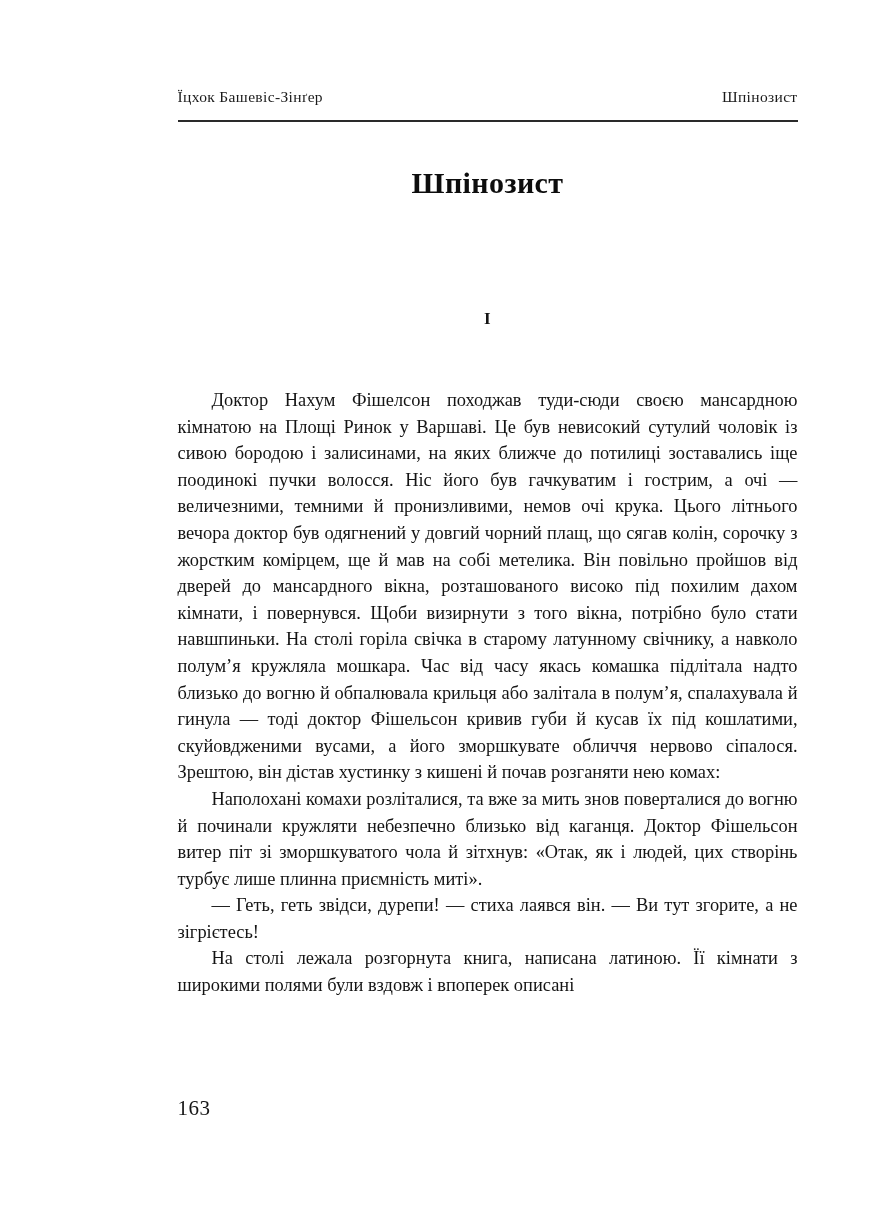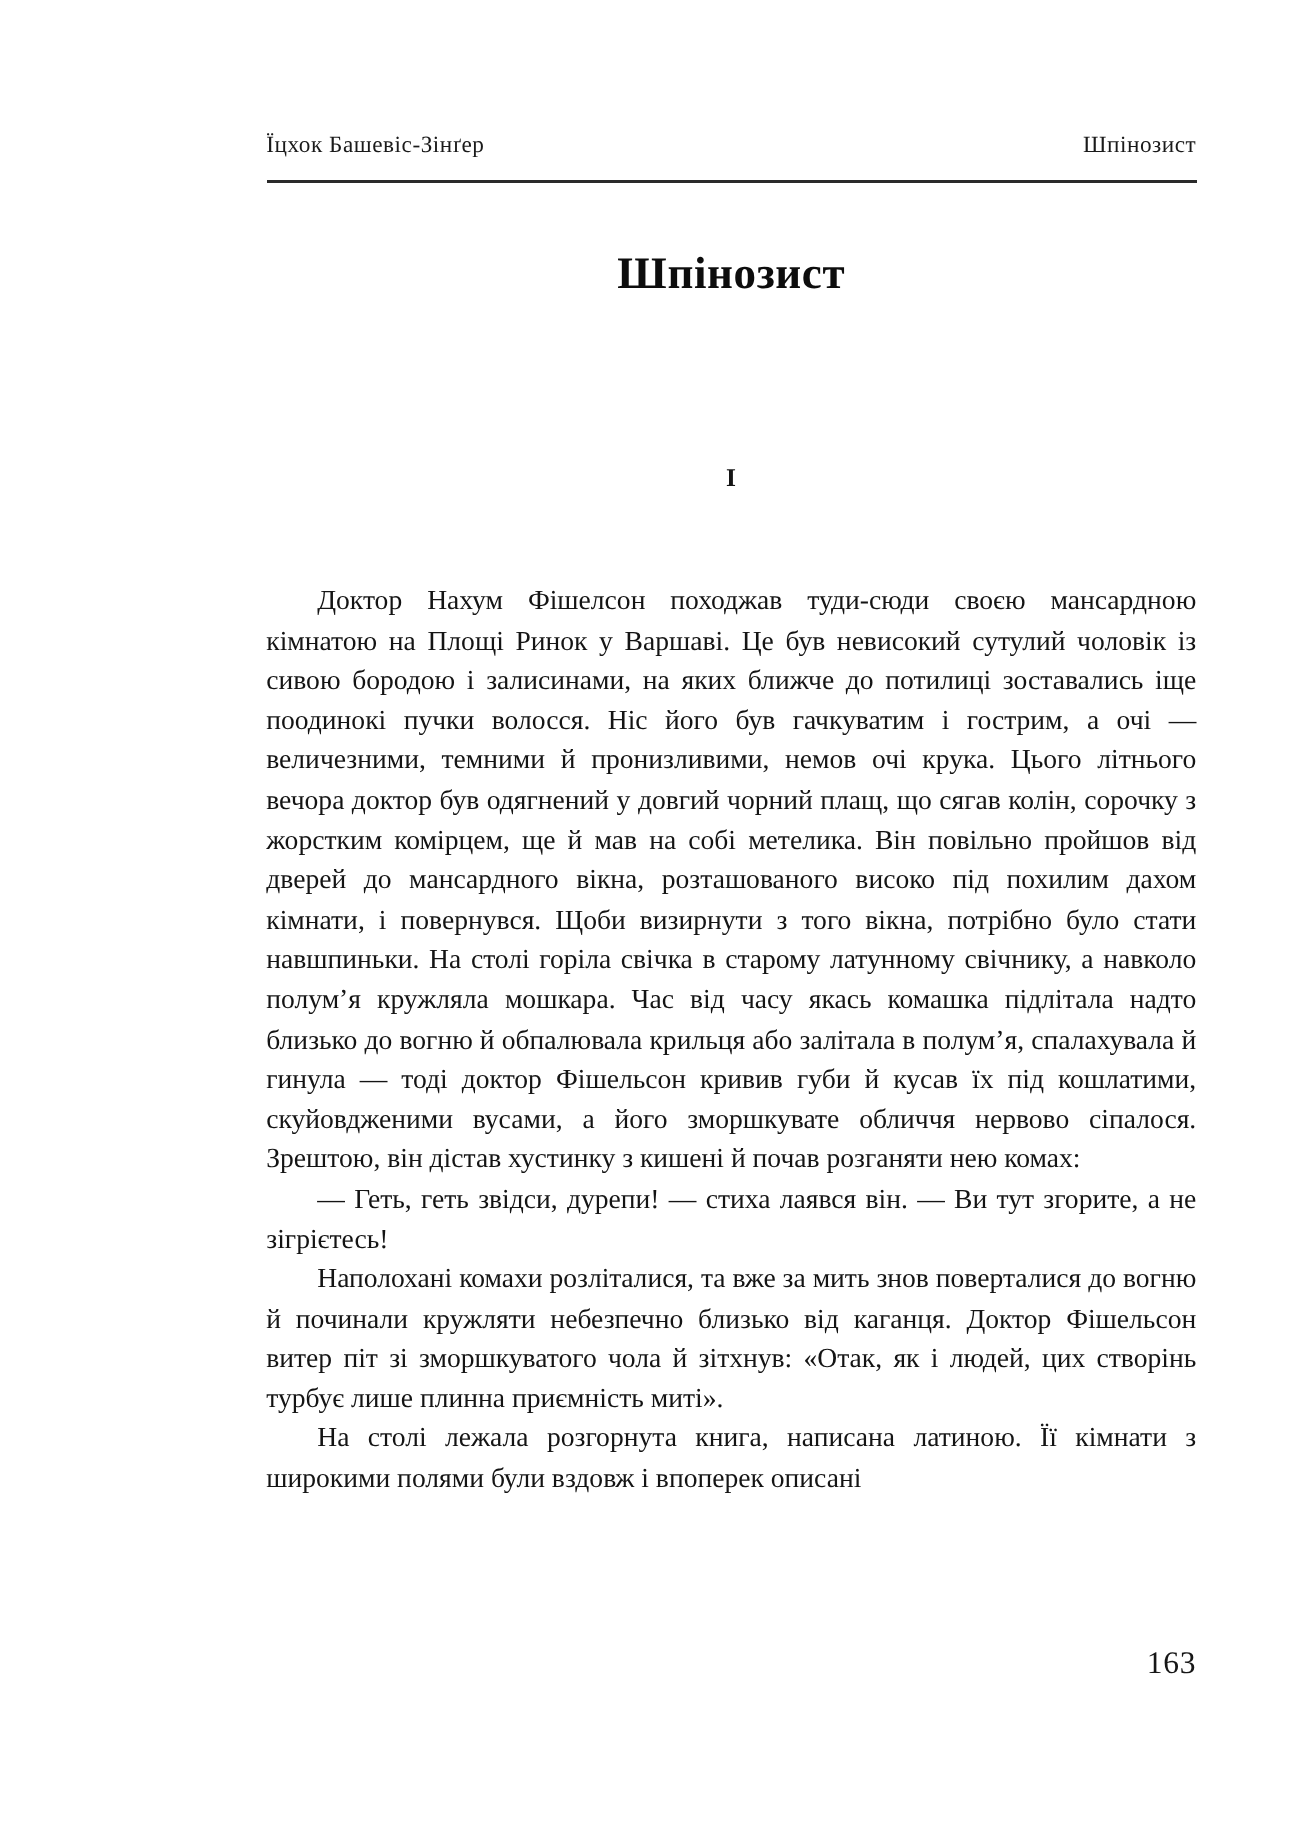--- a/index.html
+++ b/index.html
@@ -107,21 +107,20 @@
   .body-text p.continues {
     text-align: justify;
   }
 
   
   .folio {
     position: absolute;
     left: 128px;
     top: 1096px;
     width: 620px;
-    text-align: right;
     font-size: 21px;
     color: #161616;
     letter-spacing: 0.5px;
   }
 </style>
 </head>
 <body>
 
 <div class="page">
 
@@ -131,20 +130,20 @@
   </div>
 
   <div class="header-rule"></div>
 
   <h1 class="story-title">Шпінозист</h1>
 
   <div class="section-numeral">I</div>
 
   <div class="body-text">
     <p>Доктор Нахум Фішелсон походжав туди-сюди своєю мансардною кімнатою на Площі Ринок у Варшаві. Це був невисокий сутулий чоловік із сивою бородою і залисинами, на яких ближче до потилиці зоставались іще поодинокі пучки волосся. Ніс його був гачкуватим і гострим, а очі — величезними, темними й пронизливими, немов очі крука. Цього літнього вечора доктор був одягнений у довгий чорний плащ, що сягав колін, сорочку з жорстким комірцем, ще й мав на собі метелика. Він повільно пройшов від дверей до мансардного вікна, розташованого високо під похилим дахом кімнати, і повернувся. Щоби визирнути з того вікна, потрібно було стати навшпиньки. На столі горіла свічка в старому латунному свічнику, а навколо полум’я кружляла мошкара. Час від часу якась комашка підлітала надто близько до вогню й обпалювала крильця або залітала в полум’я, спалахувала й гинула — тоді доктор Фішельсон кривив губи й кусав їх під кошлатими, скуйовдженими вусами, а його зморшкувате обличчя нервово сіпалося. Зрештою, він дістав хустинку з кишені й почав розганяти нею комах:</p>
+    <p>Наполохані комахи розлітaлися, та вже за мить знов поверталися до вогню й починали кружляти небезпечно близько від каганця. Доктор Фішельсон витер піт зі зморшкуватого чола й зітхнув: «Отак, як і людей, цих створінь турбує лише плинна приємність миті».</p>
     <p>— Геть, геть звідси, дурепи! — стиха лаявся він. — Ви тут згорите, а не зігрієтесь!</p>
-    <p>Наполохані комахи розлітaлися, та вже за мить знов поверталися до вогню й починали кружляти небезпечно близько від каганця. Доктор Фішельсон витер піт зі зморшкуватого чола й зітхнув: «Отак, як і людей, цих створінь турбує лише плинна приємність миті».</p>
     <p class="continues">На столі лежала розгорнута книга, написана латиною. Її кімнати з широкими полями були вздовж і впоперек описані</p>
   </div>
 
   <div class="folio">163</div>
 
 </div>
 
 </body></html>

